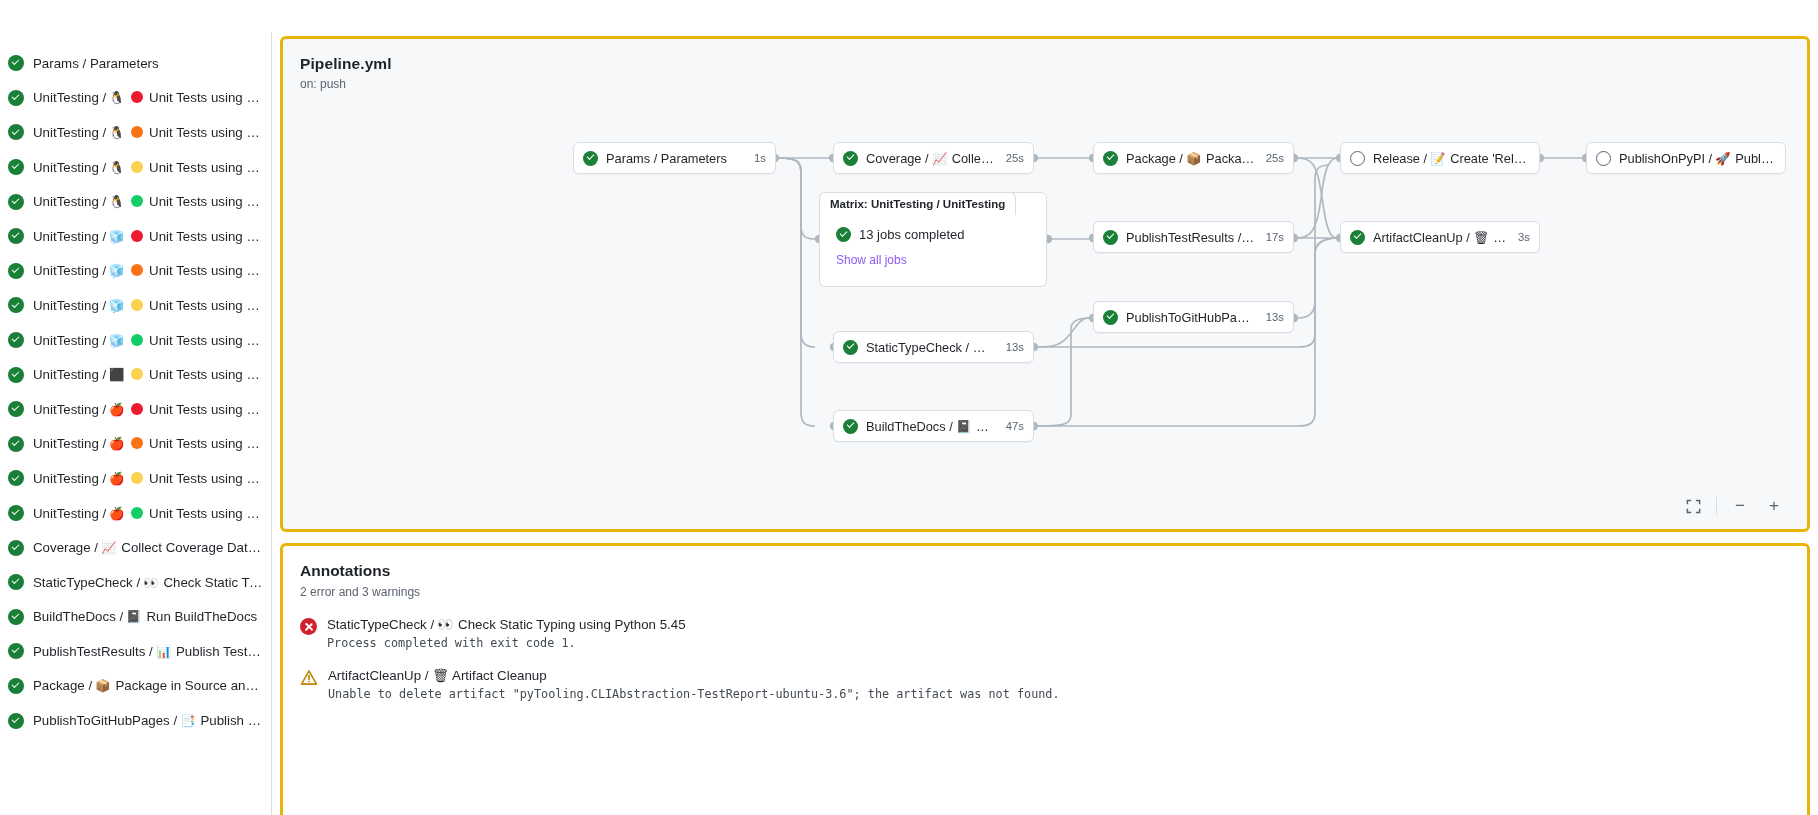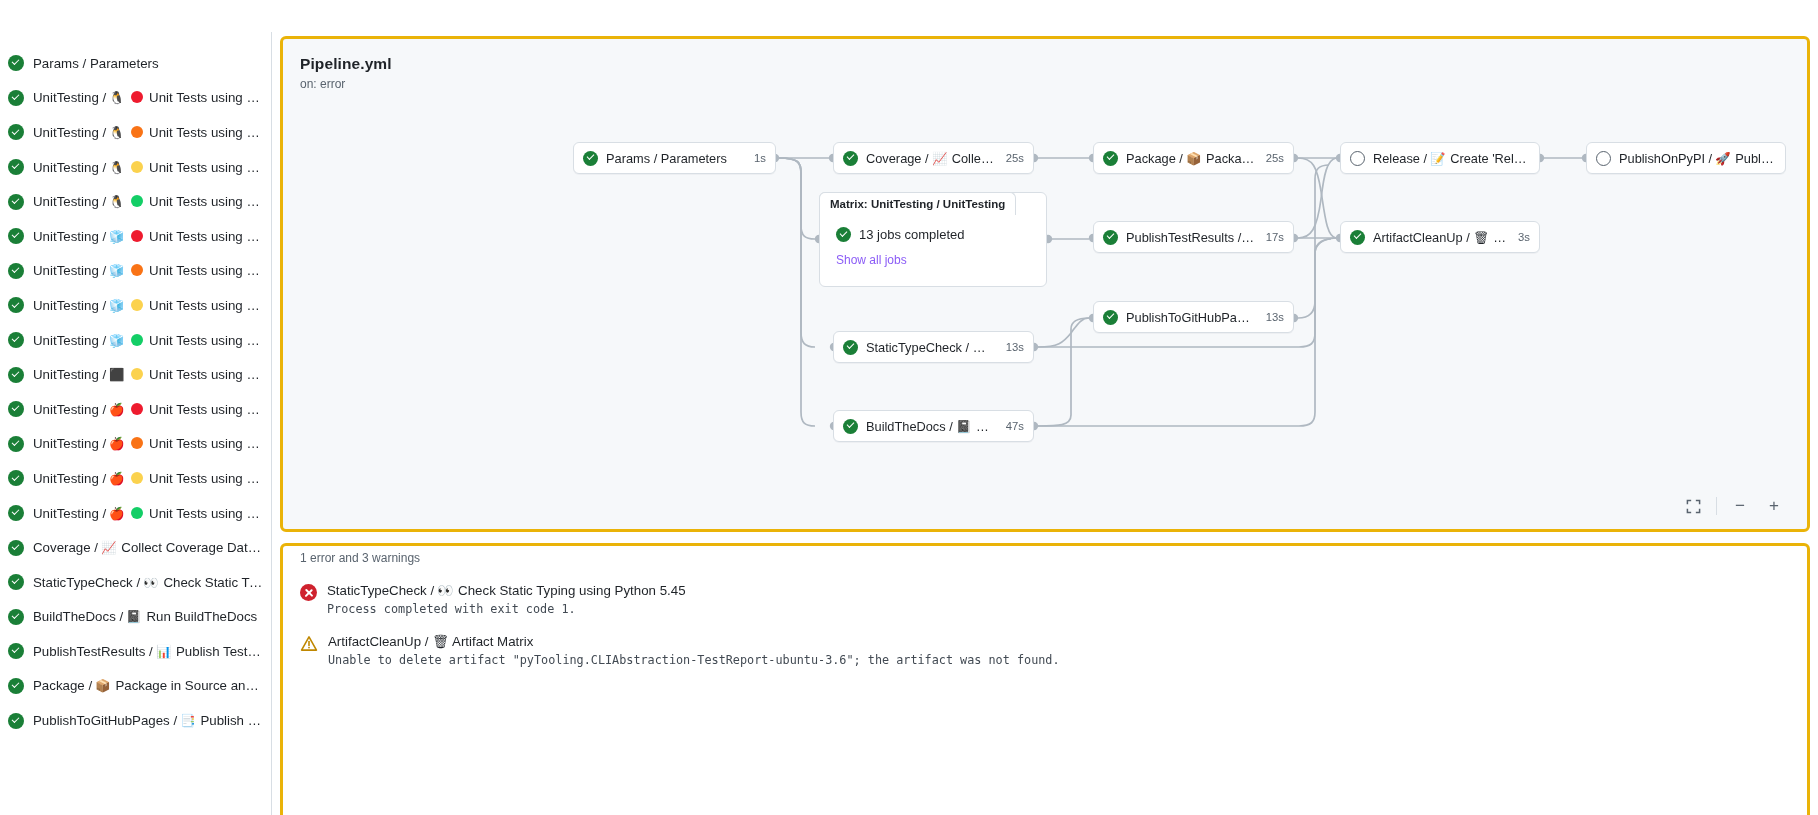--- a/index.html
+++ b/index.html
@@ -232,21 +232,21 @@
         </div>
       </div>
   </div>
 
   <div id="main">
 
     <div class="card" id="graph-card">
 
       <div id="graph-head">
         <div id="wf-title">Pipeline.yml</div>
-        <div id="wf-sub">on: error</div>
+        <div id="wf-sub">on: push</div>
       </div>
 
       <div id="canvas">
         <svg class="edges" width="1530" height="496">
           <g fill="none" stroke="#afb8c1" stroke-width="1.7">
 
             <path d="M 496,119 L 546,119"></path>
 
             <path d="M 496,119 C 516,119 518,124 518,134 L 518,186 C 518,197 522,200 532,200"></path>
 
@@ -369,37 +369,38 @@
             </svg>
           </div>
           <div class="zsep"></div>
           <div class="zbtn" style="font-size:17px;">−</div>
           <div class="zbtn" style="font-size:17px;">+</div>
         </div>
       </div>
     </div>
 
     <div class="card" id="ann-card">
-      <div id="ann-sub">1 error and 3 warnings</div>
+      <div id="ann-title">Annotations</div>
+      <div id="ann-sub">2 error and 3 warnings</div>
       <div id="ann-list">
           <div class="ann-item">
             <span class="ann-ico err"></span>
             <div>
               <div class="ann-head">StaticTypeCheck / 👀 Check Static Typing using Python 5.45</div>
               <div class="ann-msg">Process completed with exit code 1.</div>
             </div>
           </div>
           <div class="ann-item">
             <span class="ann-ico warn"><svg width="18" height="17" viewBox="0 0 16 16" fill="none" stroke="#bf8700" stroke-width="1.5" stroke-linejoin="round">
                 <path d="M8 1.8 L15 14.2 H1 Z"></path>
                 <path d="M8 6.2 v3.6" stroke-linecap="round"></path>
                 <circle cx="8" cy="11.8" r="0.85" fill="#bf8700" stroke="none"></circle>
               </svg></span>
             <div>
-              <div class="ann-head">ArtifactCleanUp / 🗑 Artifact Matrix</div>
+              <div class="ann-head">ArtifactCleanUp / 🗑 Artifact Cleanup</div>
               <div class="ann-msg">Unable to delete artifact "pyTooling.CLIAbstraction-TestReport-ubuntu-3.6"; the artifact was not found.</div>
             </div>
           </div>
         </div>
     </div>
 
   </div>
 </div>
 
 </body></html>

